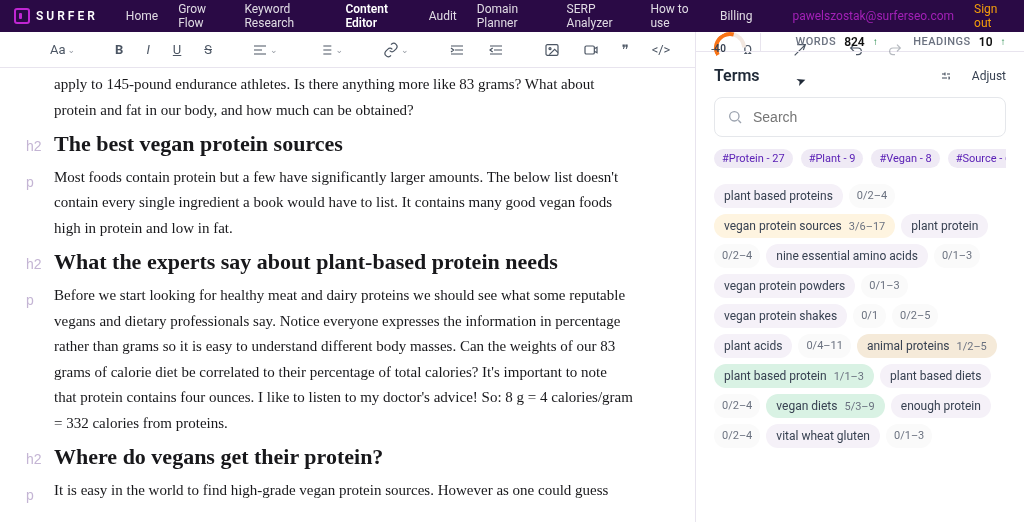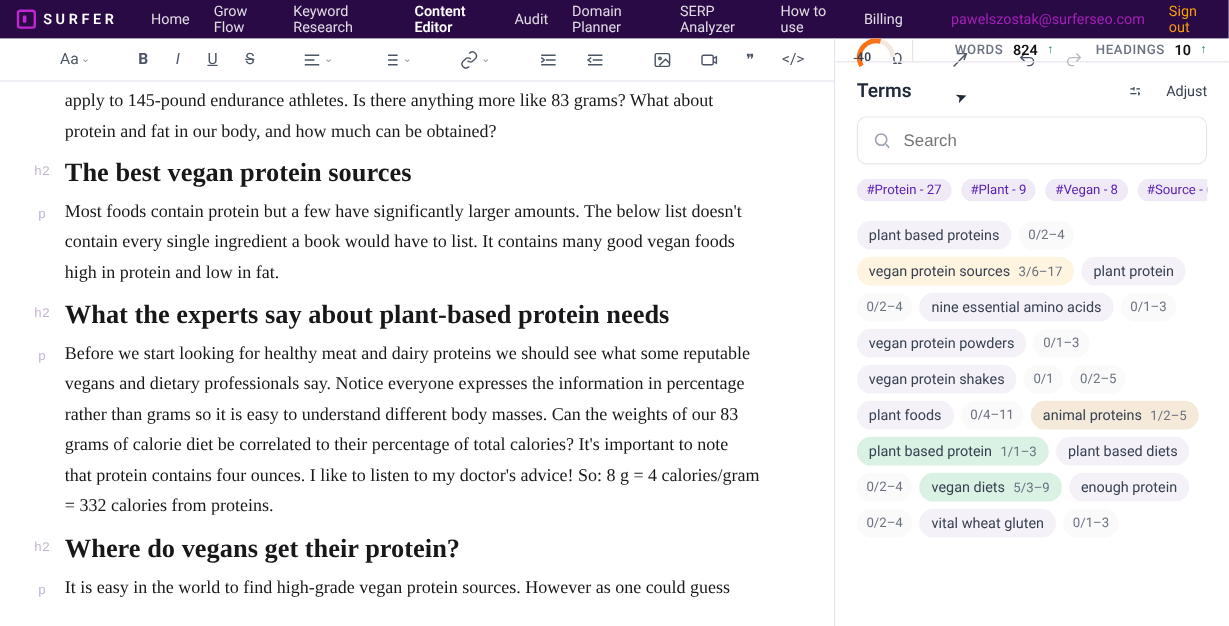--- a/index.html
+++ b/index.html
@@ -36,21 +36,21 @@
   .sidebar{width:328px;display:flex;flex-direction:column}
   
   .toolbar{height:36px;border-bottom:1px solid var(--border);display:flex;align-items:center;padding:0 46px 0 46px;gap:15px;color:#4b5563}
   .tool{cursor:pointer;display:flex;align-items:center;gap:2px;padding:4px;border-radius:4px;font-size:13px}
   .tool svg{width:16px;height:16px;stroke:currentColor;fill:none;stroke-width:1.8}
   .sep{width:1px;height:18px;background:var(--border);margin:0 1px}
   .chev{font-size:9px;opacity:.6}
   
   .content{flex:1;overflow:hidden;padding:0 46px 0 10px;font-family:Georgia,serif;font-size:15px;line-height:1.7;color:#18181b}
   .row{display:flex;gap:10px;margin:6px 16px}
-  .tag{width:18px;flex-shrink:0;font-size:11px;color:#c4b5d4;font-family:Liberation Mono, monospace;padding-top:6px;text-align:center}
+  .tag{width:18px;flex-shrink:0;font-size:14px;color:#c4b5d4;font-family:Liberation Sans, sans-serif;padding-top:6px;text-align:left}
   .h2{font-size:22px;font-weight:700;line-height:1.35}
   .content .row:first-child{margin-top:4px}
   
   .side-head{height:20px;border-bottom:1px solid var(--border);display:flex;align-items:center;padding:0 18px;gap:35px;font-size:11px;letter-spacing:.5px;color:var(--gray)}
   .gauge{position:relative;width:32px;height:20px}
   .gauge-arc{position:absolute;left:0;top:0;width:32px;height:32px;border:4px solid #f3e8e0;border-bottom:none;border-left-color:#f3e8e0;border-right-color:#f3e8e0;border-top-color:#f3e8e0;border-radius:50%;clip-path:polygon(0 0,100% 0,100% 50%,0 50%)}
   .gauge-arc2{position:absolute;left:0;top:0;width:32px;height:32px;border:4px solid transparent;border-top-color:var(--orange);border-left-color:var(--orange);border-radius:50%;clip-path:polygon(0 0,100% 0,100% 50%,0 50%);transform:rotate(-30deg)}
   .gauge-num{position:absolute;left:0;right:0;top:11px;text-align:center;font-size:10px;font-weight:600;color:#374151}
   .metric{display:flex;align-items:center;gap:8px}
   .metric-lbl{font-weight:500}
@@ -283,21 +283,21 @@
         <span class="term ">
           <span>vegan protein powders</span>
         </span>
         <span class="count-pill">0/1–3</span>
         <span class="term ">
           <span>vegan protein shakes</span>
         </span>
         <span class="count-pill">0/1</span>
         <span class="count-pill">0/2–5</span>
         <span class="term ">
-          <span>plant foods</span>
+          <span>plant acids</span>
         </span>
         <span class="count-pill">0/4–11</span>
         <span class="term tan">
           <span>animal proteins</span>
           <span class="count">1/2–5</span>
         </span>
         <span class="term green">
           <span>plant based protein</span>
           <span class="count">1/1–3</span>
         </span>

